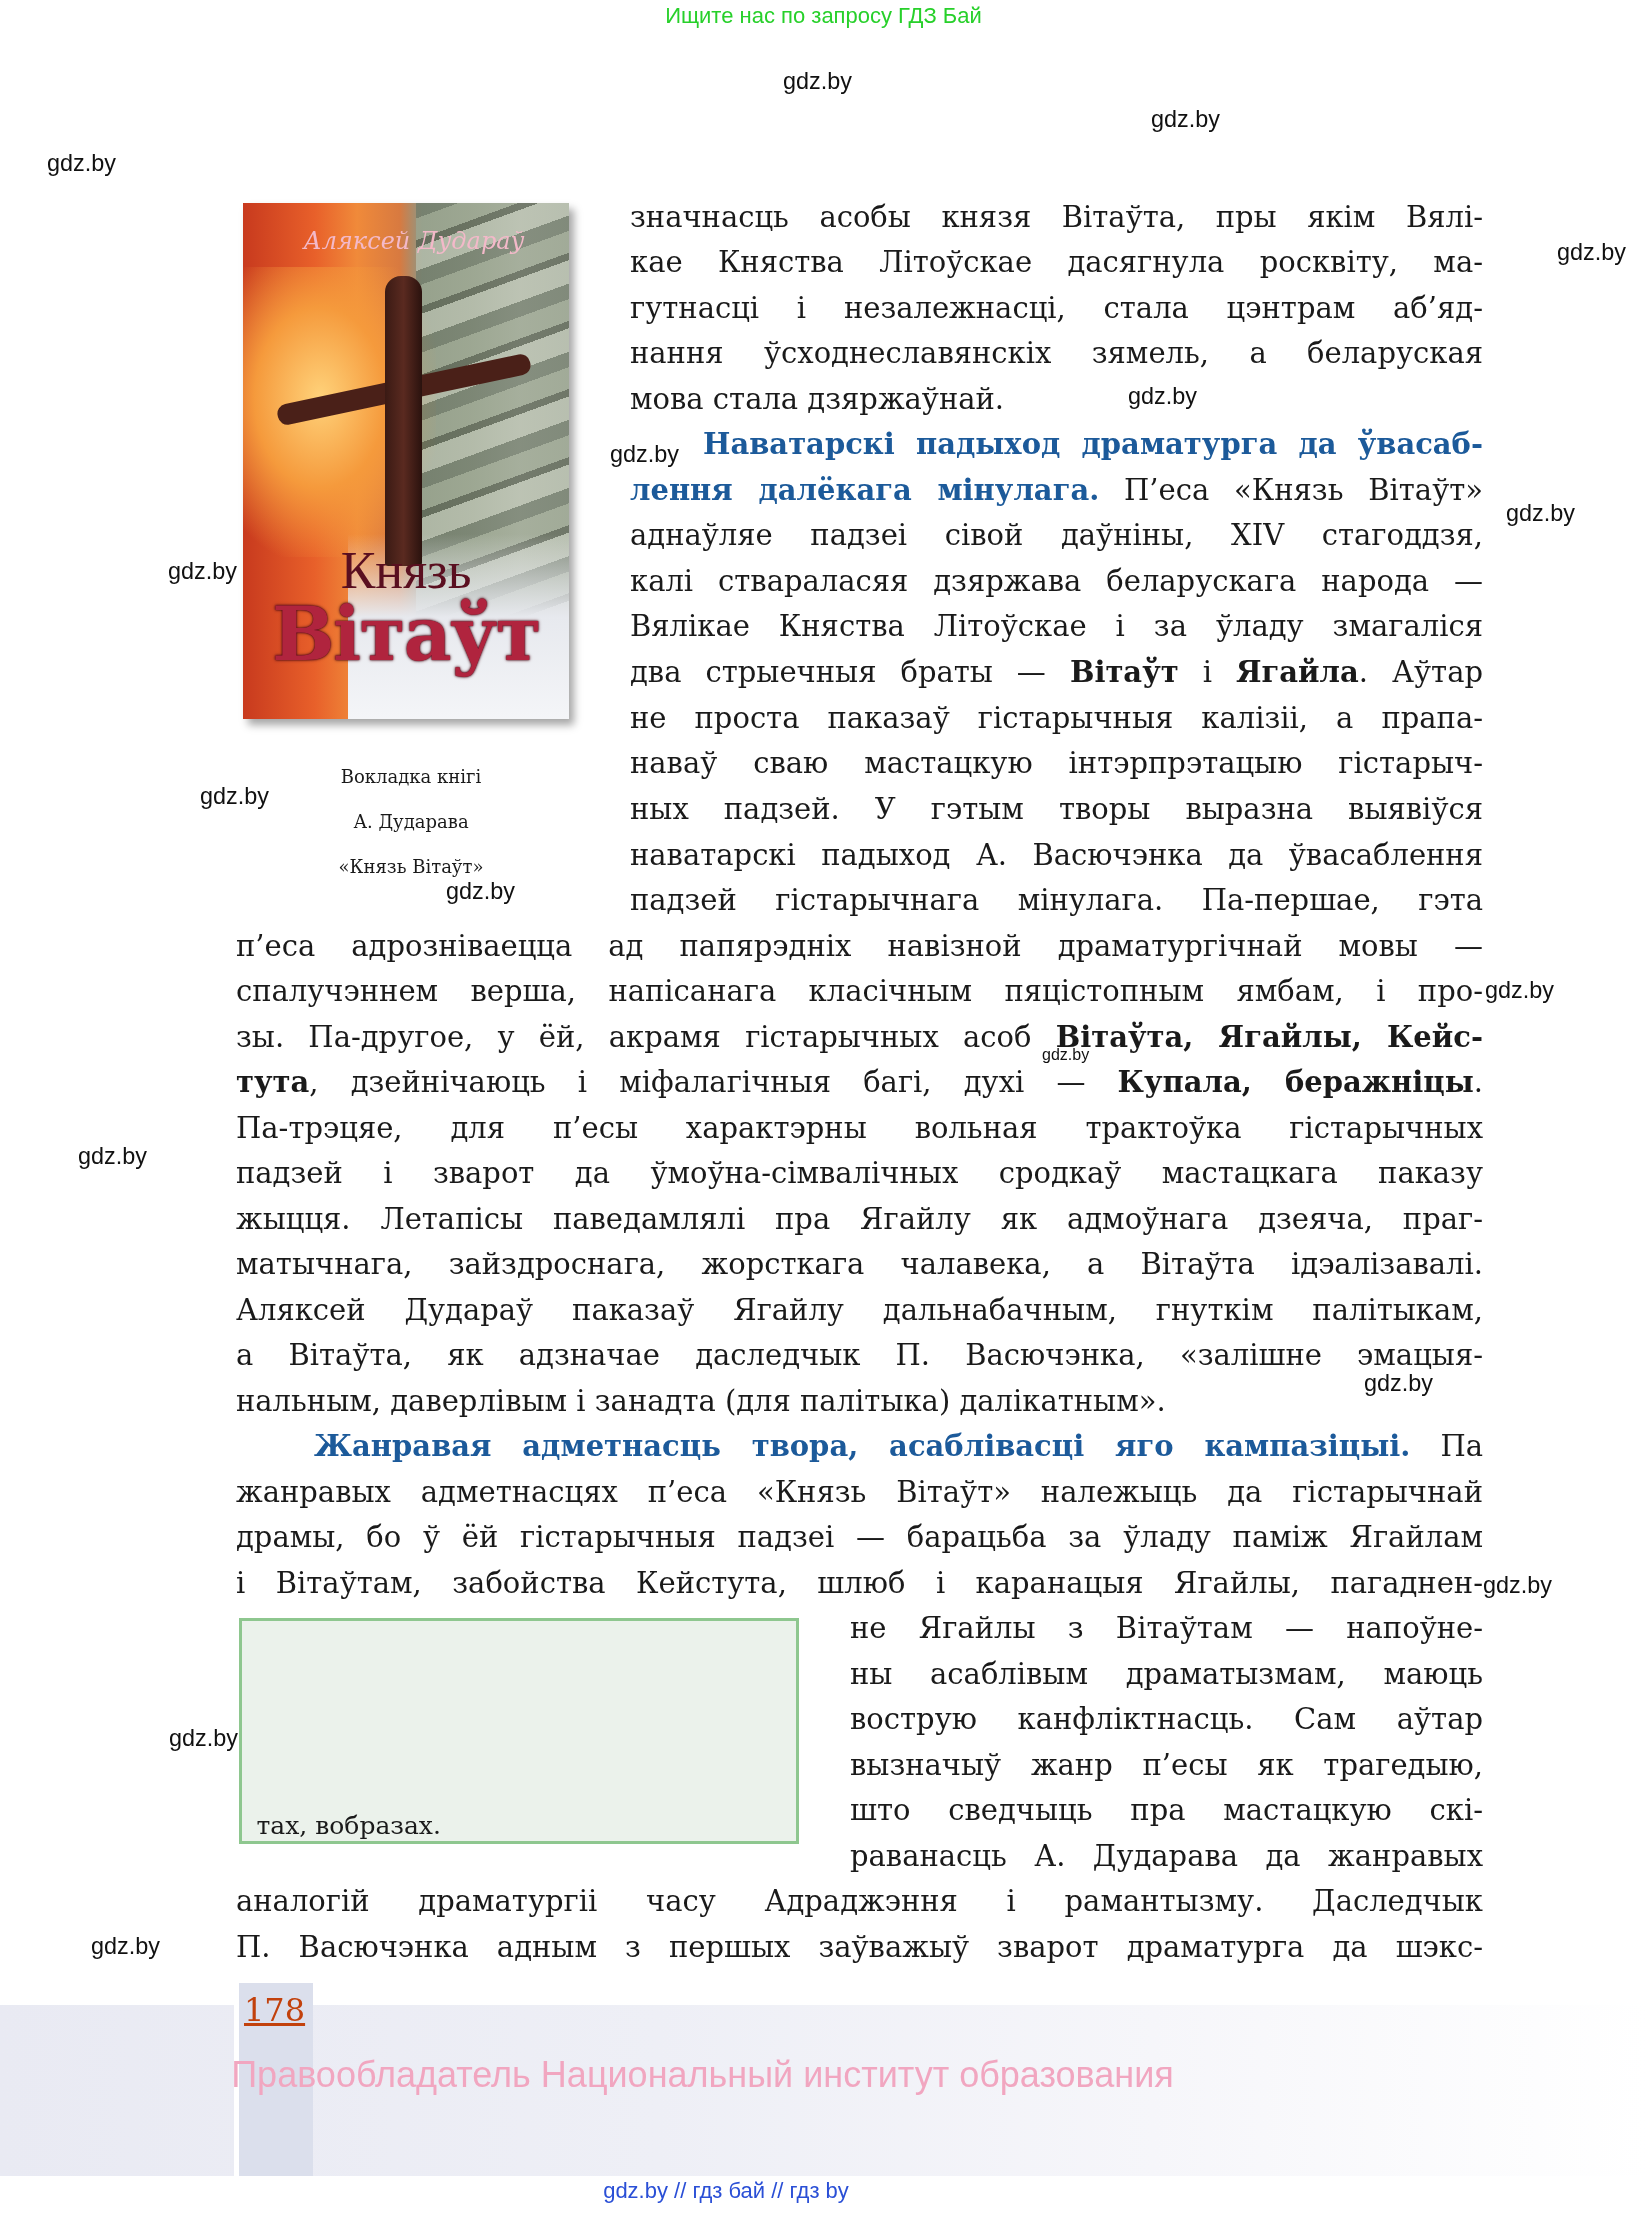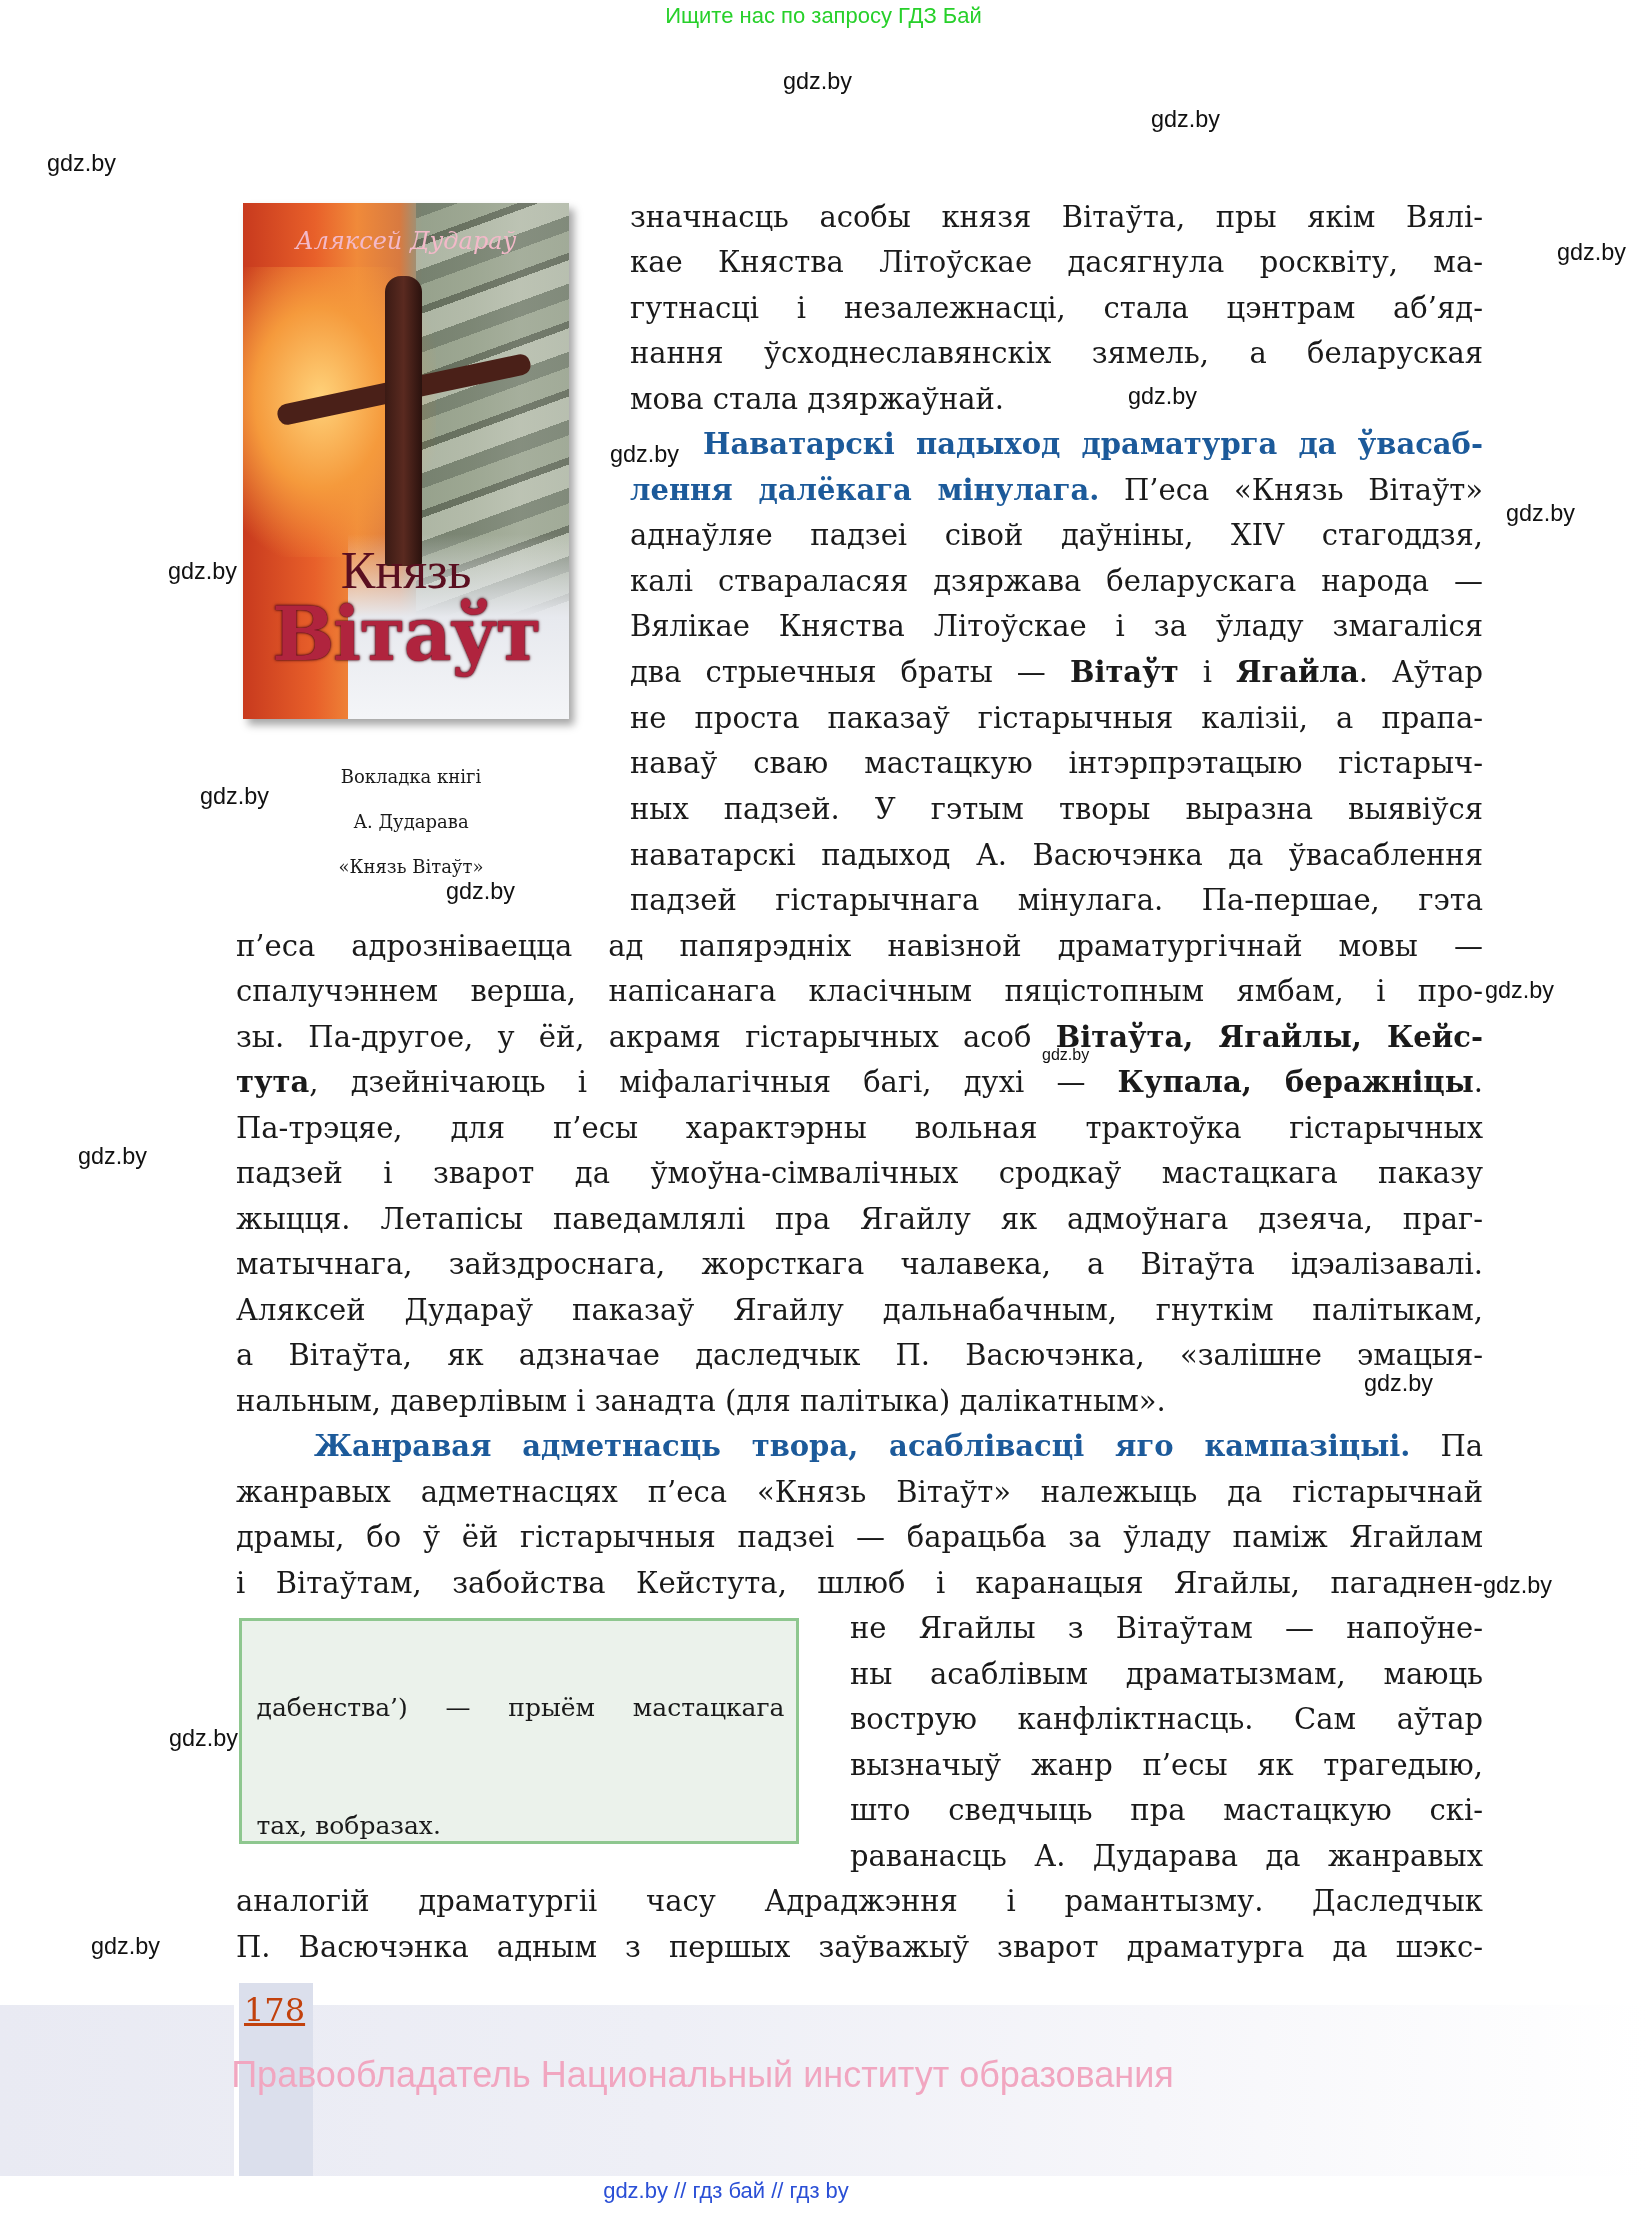--- a/index.html
+++ b/index.html
@@ -9,21 +9,21 @@
   .topnote{position:absolute;top:3.2px;left:0;width:1647px;text-align:center;font-family:"Liberation Sans",sans-serif;font-size:22px;color:#27d02a;}
   .cover{position:absolute;left:243px;top:203px;width:326px;height:516px;overflow:hidden;
          box-shadow:4.8px 6.4px 8px rgba(0,0,0,0.35);
          background:linear-gradient(90deg,#c83a1e 0%,#e8602a 22%,#f08a3a 35%,#d87a40 48%,#8e9886 55%,#a5ad9c 70%,#c9ccc4 85%,#b7bcb4 100%);}
   .cover .glow{position:absolute;left:0;top:64px;width:193px;height:290px;background:radial-gradient(ellipse at 40% 45%,#ffd27a 0%,#f59a3c 40%,rgba(230,90,30,0) 75%);}
   .cover .stones{position:absolute;right:0;top:0;width:153px;height:516px;
          background:repeating-linear-gradient(160deg,#6f7a68 0 14.5px,#9aa58f 14.5px 35px,#57604f 35px 42px,#b8c0ae 42px 64px);opacity:.75;}
   .cover .snow{position:absolute;left:105px;bottom:0;width:222px;height:185px;background:linear-gradient(180deg,rgba(230,232,236,0) 0%,#e7e9ee 45%,#f4f5f8 100%);}
   .cover .blade{position:absolute;left:142px;top:73px;width:37px;height:290px;background:linear-gradient(90deg,#3a1a14,#5a2a20,#2a120e);border-radius:16px 16px 3.2px 3.2px;}
   .cover .guard{position:absolute;left:32px;top:176px;width:258px;height:21px;background:#4a2018;transform:rotate(-12deg);border-radius:9.7px;}
-  .cover .author{position:absolute;top:24px;left:0;width:326px;text-align:center;font-style:italic;font-size:24px;color:#f3b9c9;font-family:"DejaVu Serif",serif;}
+  .cover .author{position:absolute;top:24px;left:0;width:326px;text-align:center;font-style:italic;font-size:24px;color:#f3b9c9;font-family:"DejaVu Serif",serif;padding-left:8px;}
   .cover .t1{position:absolute;top:338px;left:0;width:326px;text-align:center;font-size:52px;color:#5a0f20;font-family:Liberation Serif, serif;}
   .cover .t2{position:absolute;top:388px;left:0;width:326px;text-align:center;font-size:74px;font-weight:bold;color:#b0243e;font-family:"DejaVu Serif",serif;
              text-shadow:0 0 1.6px #4a0a16,0 0 3.2px #4a0a16;letter-spacing:-1.6px;}
   .caption{position:absolute;left:266px;top:754px;width:290px;text-align:center;font-size:18px;line-height:45px;color:#1a1a1a;}
   .ln{position:absolute;height:45px;line-height:45px;font-size:29px;white-space:nowrap;text-align:justify;text-align-last:justify;}
   .ln.last{text-align-last:left;}
   .c1{left:630px;width:853px;}
   .full{left:236px;width:1247px;}
   .c3{left:850px;width:633px;}
   .h{color:#1c5a9a;font-weight:bold;}
@@ -121,21 +121,20 @@
 <div class="ln c3" style="top:1652px">ны асаблівым драматызмам, маюць</div>
 <div class="ln c3" style="top:1697px">вострую канфліктнасць. Сам аўтар</div>
 <div class="ln c3" style="top:1743px">вызначыў жанр п’есы як трагедыю,</div>
 <div class="ln c3" style="top:1788px">што сведчыць пра мастацкую скі-</div>
 <div class="ln c3" style="top:1834px">раванасць А. Дударава да жанравых</div>
 
 <div class="ln full" style="top:1879px">аналогій драматургіі часу Адраджэння і рамантызму. Даследчык</div>
 <div class="ln full" style="top:1925px">П. Васючэнка адным з першых заўважыў зварот драматурга да шэкс-</div>
 
 <div class="box">
-  <div class="bl" style="top:64px">дабенства’) — прыём мастацкага</div>
   <div class="bl last" style="top:200px;height:0;overflow:visible;"><span style="position:relative;top:-17.7px;">тах, вобразах.</span></div>
 </div>
 
 <div class="footband"></div>
 <div class="footgap"></div>
 <div class="pagestrip"></div>
 <div class="pagenum">178</div>
 <div class="rights">Правообладатель Национальный институт образования</div>
 <div class="bottomlinks">gdz.by  //  гдз бай  //  гдз by</div>
 

